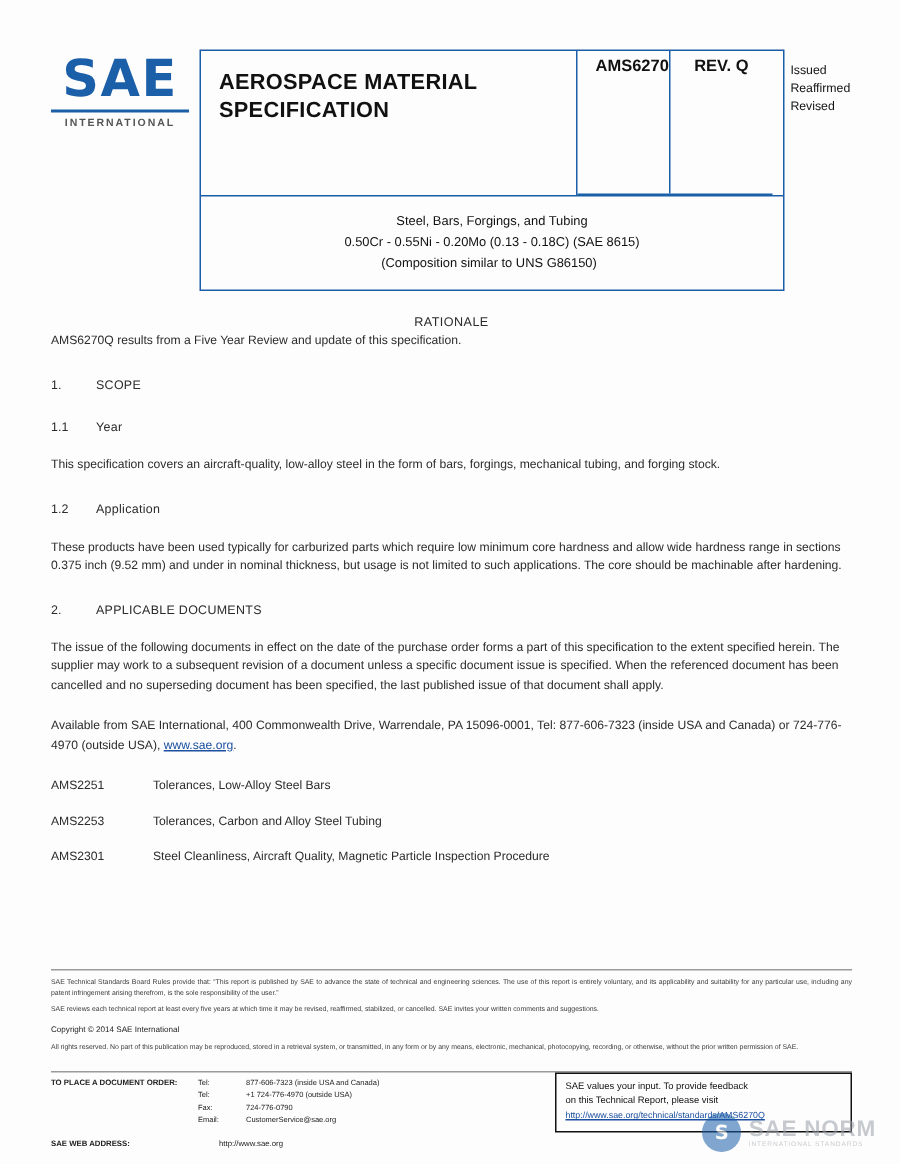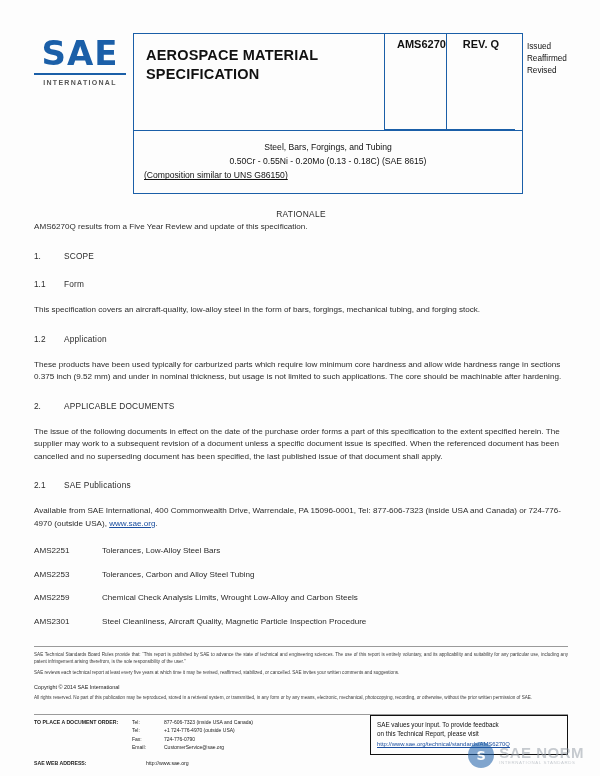--- a/index.html
+++ b/index.html
@@ -124,21 +124,21 @@
     font-family: Liberation Serif, serif;
   }
   .hdr-bottom {
     border-top: 1.3px solid #1b5fa8;
     padding: 9px 10px 10px 10px;
     text-align: center;
     font-size: 8.6px;
     color: #111;
     line-height: 1.65;
   }
-  .hdr-bottom .l3 { display: block; text-align: left; padding-right: 4px; text-decoration: underline; }
+  .hdr-bottom .l3 { display: block; text-align: center; padding-right: 4px; }
 
   
   .body {
     position: absolute;
     left: 34px;
     top: 208px;
     width: 534px;
     font-size: 8.1px;
     color: #2b2b2b;
     line-height: 1.55;
@@ -346,52 +346,45 @@
     <div class="body">
 
       <div class="rationale-hd">RATIONALE</div>
       <p class="para">AMS6270Q results from a Five Year Review and update of this specification.</p>
 
       <div class="sec">
         <span class="num">1.</span><span class="sec-hd">SCOPE</span>
       </div>
 
       <div class="sec">
-        <span class="num">1.1</span><span class="sec-hd">Form</span>
+        <span class="num">1.1</span><span class="sec-hd">Year</span>
       </div>
       <p class="para">This specification covers an aircraft-quality, low-alloy steel in the form of bars, forgings, mechanical tubing, and forging stock.</p>
 
       <div class="sec">
         <span class="num">1.2</span><span class="sec-hd">Application</span>
       </div>
       <p class="para">These products have been used typically for carburized parts which require low minimum core hardness and allow wide hardness range in sections 0.375 inch (9.52 mm) and under in nominal thickness, but usage is not limited to such applications. The core should be machinable after hardening.</p>
 
       <div class="sec">
         <span class="num">2.</span><span class="sec-hd">APPLICABLE DOCUMENTS</span>
       </div>
       <p class="para">The issue of the following documents in effect on the date of the purchase order forms a part of this specification to the extent specified herein. The supplier may work to a subsequent revision of a document unless a specific document issue is specified. When the referenced document has been cancelled and no superseding document has been specified, the last published issue of that document shall apply.</p>
 
-      <div class="sec">
-        <span class="num">2.1</span><span class="sec-hd">SAE Publications</span>
-      </div>
       <p class="para"><span>Available from SAE International, 400 Commonwealth Drive, Warrendale, PA 15096-0001, Tel: 877-606-7323 (inside USA and Canada) or 724-776-4970 (outside USA), </span><a class="blue" href="#">www.sae.org</a><span>.</span></p>
 
       <table class="refs">
         <tbody>
             <tr>
           <td class="c1">AMS2251</td>
           <td>Tolerances, Low-Alloy Steel Bars</td>
         </tr>
         <tr>
           <td class="c1">AMS2253</td>
           <td>Tolerances, Carbon and Alloy Steel Tubing</td>
-        </tr>
-        <tr>
-          <td class="c1">AMS2259</td>
-          <td>Chemical Check Analysis Limits, Wrought Low-Alloy and Carbon Steels</td>
         </tr>
         <tr>
           <td class="c1">AMS2301</td>
           <td>Steel Cleanliness, Aircraft Quality, Magnetic Particle Inspection Procedure</td>
         </tr>
       </tbody>
         </table>
     </div>
 
     <div class="footrule"></div>

